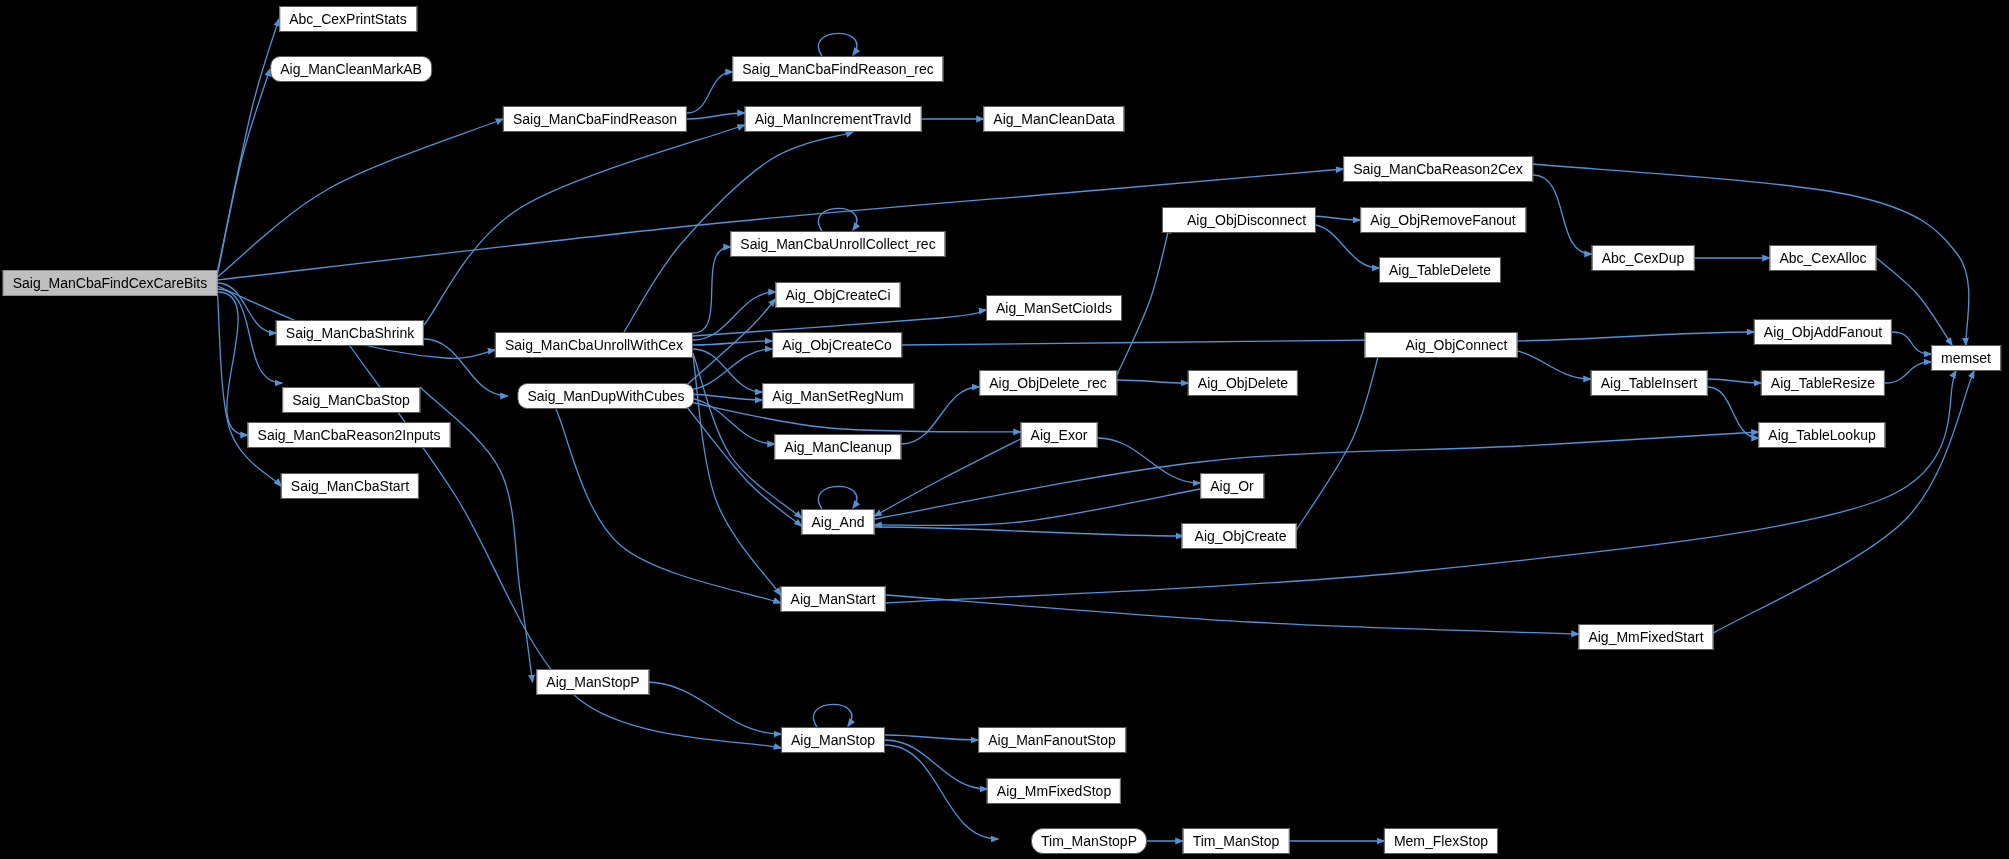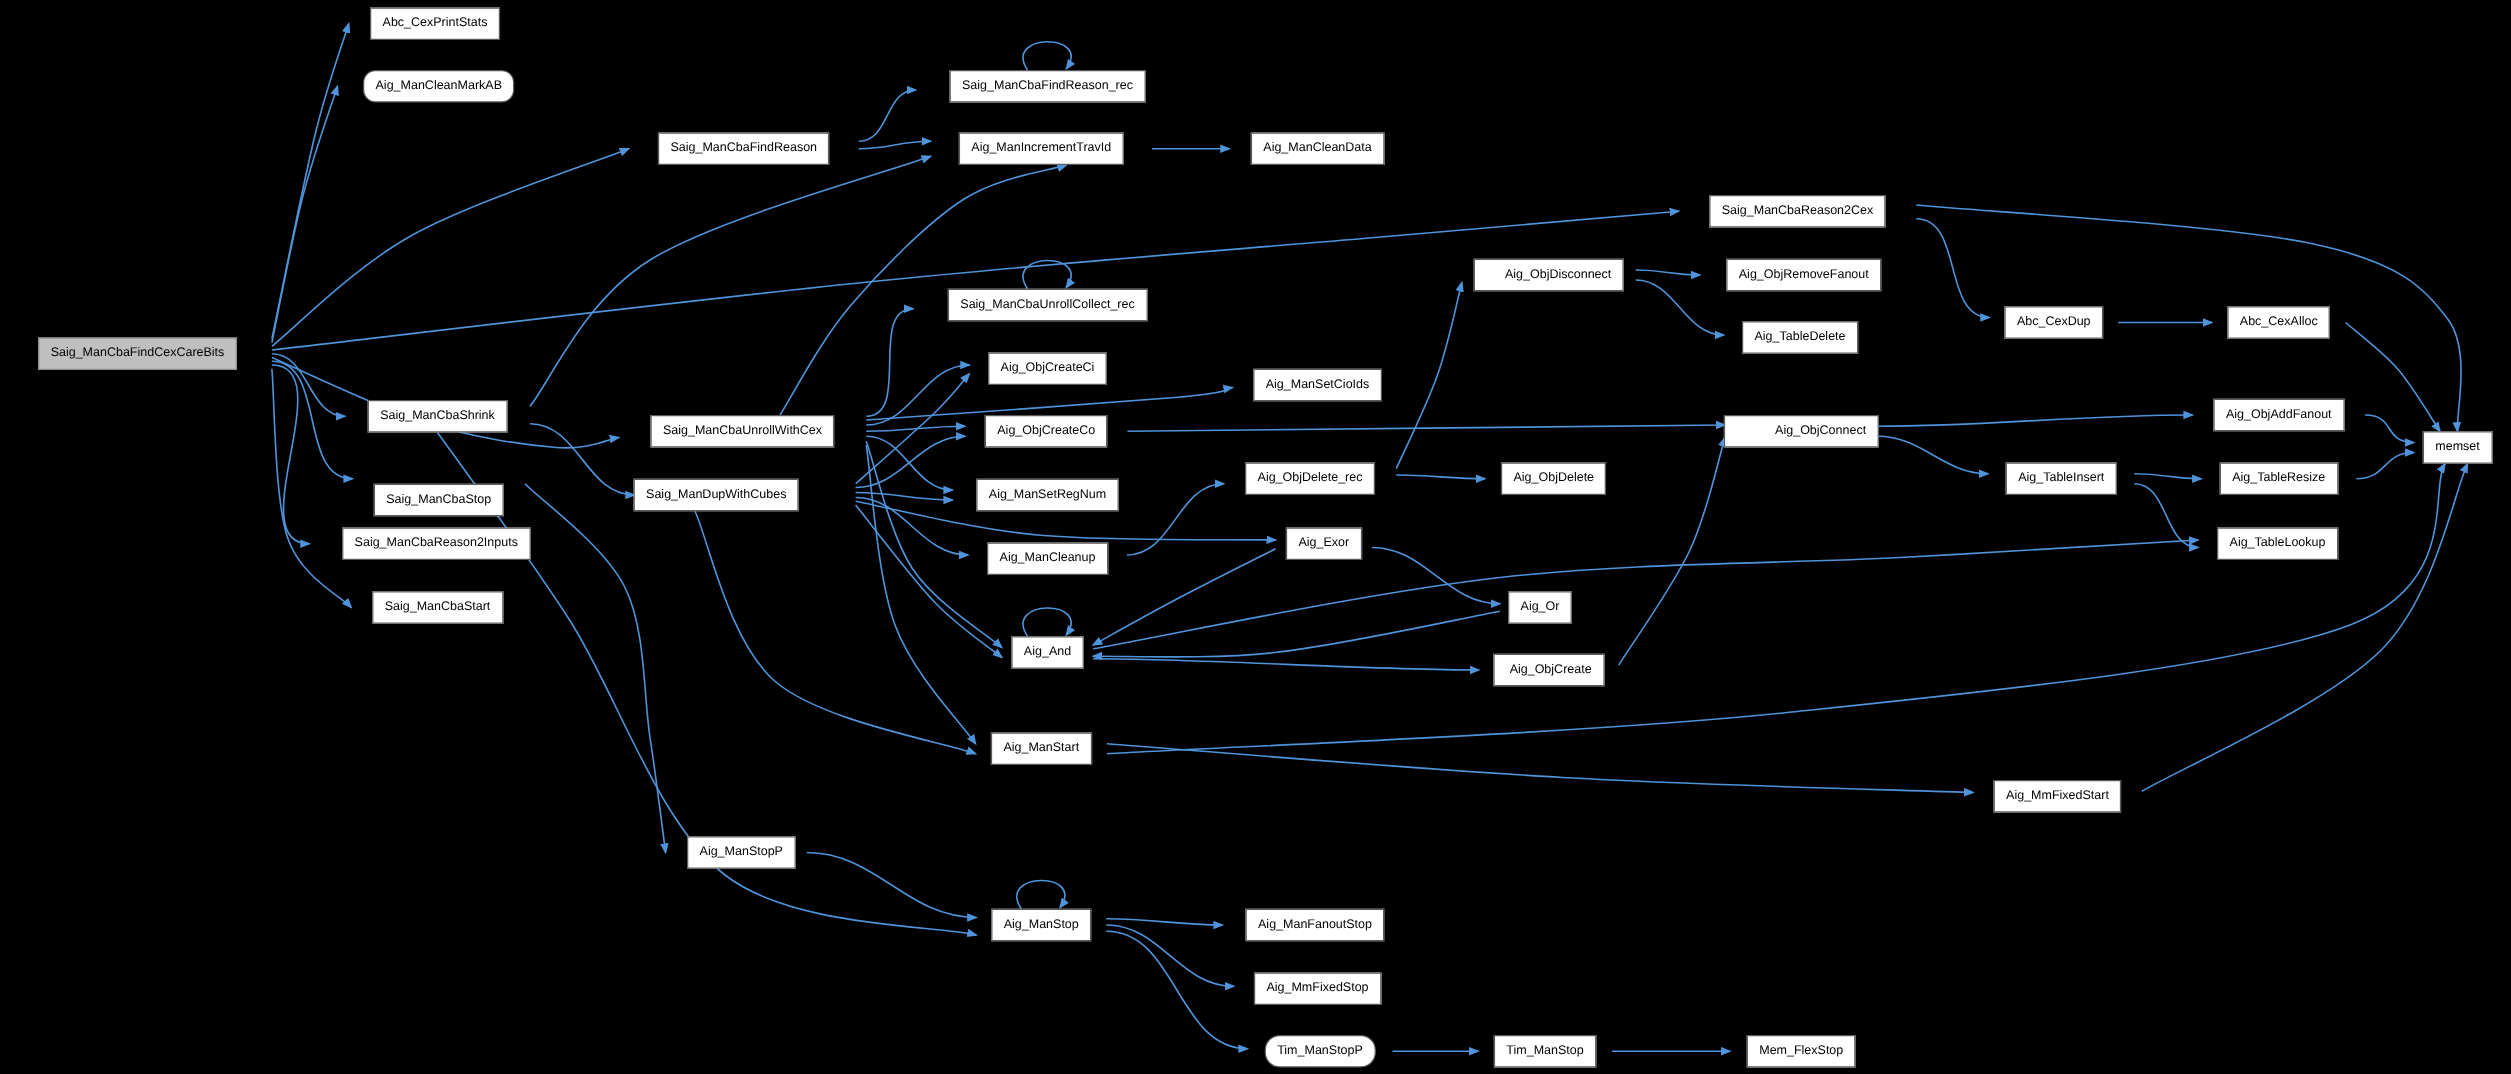--- a/index.html
+++ b/index.html
@@ -17,21 +17,21 @@
     font-family:"Liberation Sans", sans-serif;
   }
   #edges{position:absolute;left:0;top:0;z-index:0;}
   .node{
     position:absolute;
     transform:translate(-50%,-50%);
     background:var(--node-fill);
     color:var(--node-text);
     border:1px solid var(--node-border);
     padding:3px 9px;
-    font-size:10px;
+    font-size:14px;
     line-height:18px;
     white-space:nowrap;
     z-index:1;
     box-sizing:border-box;
   }
   .node.current{
     background:var(--current-fill);
     border-color:#8f8f8f;
   }
 </style>
@@ -128,36 +128,36 @@
     <div class="node" style="left: 838px; top: 244px;">Saig_ManCbaUnrollCollect_rec</div>
     <div class="node" style="left: 838px; top: 295px;">Aig_ObjCreateCi</div>
     <div class="node" style="left: 1054px; top: 308px;">Aig_ManSetCioIds</div>
     <div class="node" style="left: 350px; top: 333px;">Saig_ManCbaShrink</div>
     <div class="node" style="left: 594px; top: 345px;">Saig_ManCbaUnrollWithCex</div>
     <div class="node" style="left: 837px; top: 345px;">Aig_ObjCreateCo</div>
     <div class="node" style="left: 1441px; top: 345px; padding-left: 40px;">Aig_ObjConnect</div>
     <div class="node" style="left: 1823px; top: 332px;">Aig_ObjAddFanout</div>
     <div class="node" style="left: 1966px; top: 358px;">memset</div>
     <div class="node" style="left: 351px; top: 400px;">Saig_ManCbaStop</div>
-    <div class="node" style="left: 573px; top: 396px;">Saig_ManDupWithCubes</div>
+    <div class="node" style="left: 606px; top: 396px; border-radius: 10px;">Saig_ManDupWithCubes</div>
     <div class="node" style="left: 838px; top: 396px;">Aig_ManSetRegNum</div>
     <div class="node" style="left: 1048px; top: 383px;">Aig_ObjDelete_rec</div>
     <div class="node" style="left: 1243px; top: 383px;">Aig_ObjDelete</div>
     <div class="node" style="left: 1649px; top: 383px;">Aig_TableInsert</div>
     <div class="node" style="left: 1823px; top: 383px;">Aig_TableResize</div>
     <div class="node" style="left: 349px; top: 435px;">Saig_ManCbaReason2Inputs</div>
     <div class="node" style="left: 838px; top: 447px;">Aig_ManCleanup</div>
     <div class="node" style="left: 1059px; top: 435px;">Aig_Exor</div>
     <div class="node" style="left: 1822px; top: 435px;">Aig_TableLookup</div>
     <div class="node" style="left: 350px; top: 486px;">Saig_ManCbaStart</div>
     <div class="node" style="left: 1232px; top: 486px;">Aig_Or</div>
     <div class="node" style="left: 838px; top: 522px;">Aig_And</div>
     <div class="node" style="left: 1239px; top: 536px; padding-left: 12px;">Aig_ObjCreate</div>
     <div class="node" style="left: 833px; top: 599px;">Aig_ManStart</div>
     <div class="node" style="left: 1646px; top: 637px;">Aig_MmFixedStart</div>
     <div class="node" style="left: 593px; top: 682px;">Aig_ManStopP</div>
     <div class="node" style="left: 833px; top: 740px;">Aig_ManStop</div>
     <div class="node" style="left: 1052px; top: 740px;">Aig_ManFanoutStop</div>
     <div class="node" style="left: 1054px; top: 791px;">Aig_MmFixedStop</div>
-    <div class="node" style="left: 1056px; top: 841px; border-radius: 12px;">Tim_ManStopP</div>
+    <div class="node" style="left: 1089px; top: 841px; border-radius: 12px;">Tim_ManStopP</div>
     <div class="node" style="left: 1236px; top: 841px;">Tim_ManStop</div>
     <div class="node" style="left: 1441px; top: 841px;">Mem_FlexStop</div>
   </div>
 
 </body></html>

